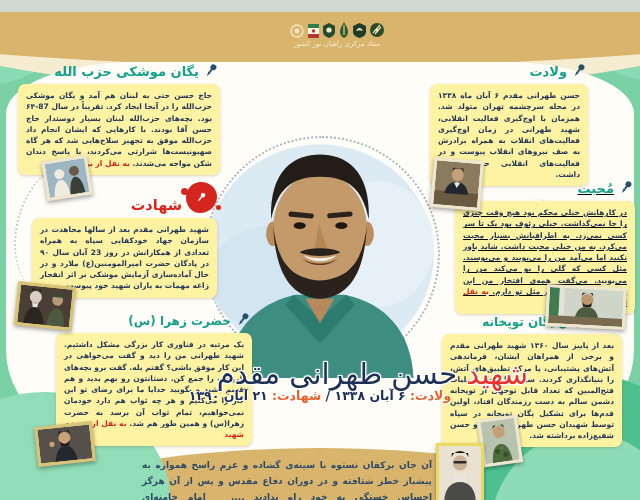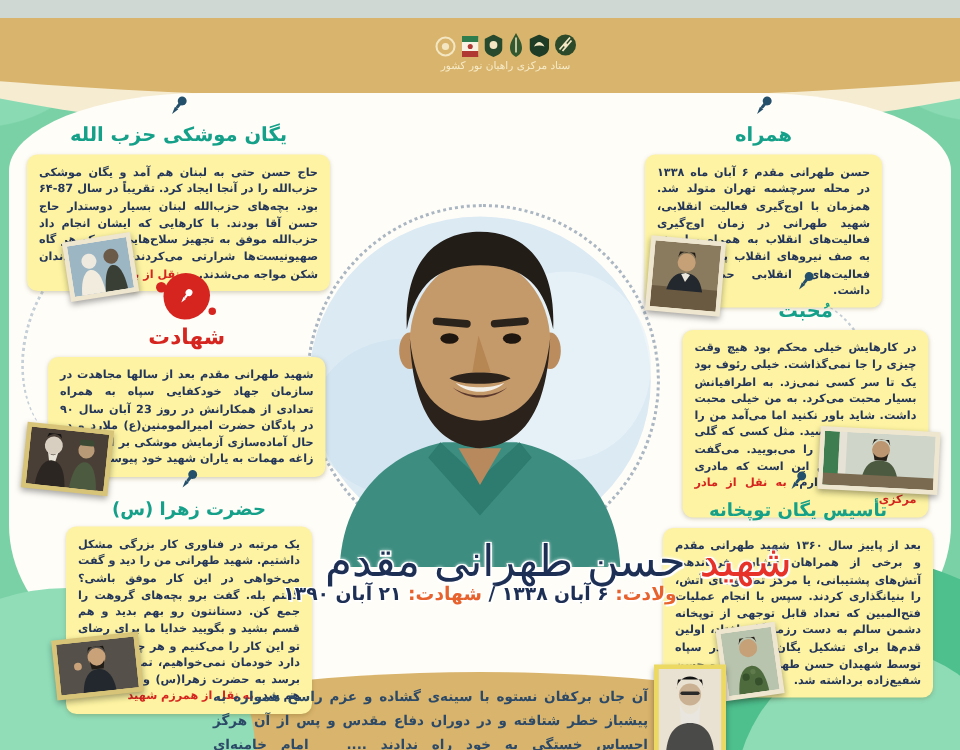--- a/index.html
+++ b/index.html
@@ -36,21 +36,21 @@
   .arc-left{left:16px;top:148px;width:96px;height:140px;border-left:2px dotted #c5cfd8;
     border-radius:50%;transform:rotate(16deg);}
   .arc-right{left:498px;top:186px;width:86px;height:126px;border-right:2px dotted #c5cfd8;
     border-radius:50%;transform:rotate(-14deg);}
 
   
   .portrait{left:198px;top:112px;width:244px;height:254px;}
 
   
   .sec{position:absolute;direction:rtl;}
-  .sec-head{display:flex;align-items:center;gap:4px;margin-bottom:5px;flex-direction:column;}
+  .sec-head{display:flex;align-items:flex-end;gap:4px;margin-bottom:5px;}
   .sec-head h2{margin:0;font-size:13px;font-weight:bold;color:var(--accent_teal,#14a089);}
   .sec-head.small h2{font-size:12px;}
   .pin{width:17px;height:17px;color:#24506b;flex:0 0 auto;}
   .pin.white{color:#ffffff;width:13px;height:13px;}
   .splat{width:31px;height:31px;background:var(--accent_red,#d6251f);flex:0 0 auto;
     border-radius:48% 52% 55% 45%/50% 48% 52% 50%;
     display:flex;align-items:center;justify-content:center;position:relative;}
   .splat::before{content:"";position:absolute;width:7px;height:7px;background:inherit;
     border-radius:50%;left:-5px;top:6px;}
   .splat::after{content:"";position:absolute;width:5px;height:5px;background:inherit;
@@ -201,21 +201,21 @@
             </g>
           </svg>
       </span>
       <h2>شهادت</h2>
     </div>
     <div class="card">
       <span>شهید طهرانی مقدم بعد از سالها مجاهدت در سازمان جهاد خودکفایی سپاه به همراه تعدادی از همکارانش در روز 23 آبان سال ۹۰ در پادگان حضرت امیرالمومنین(ع) ملارد و در حال آماده‌سازی آزمایش موشکی بر اثر انفجار زاغه مهمات به یاران شهید خود پیوست.</span>
     </div>
   </section>
 
-  <section class="sec" style="left:44px;top:299px;width:164px;">
+  <section class="sec" style="left:56px;top:299px;width:196px;">
     <div class="sec-head small">
       <svg class="pin" viewBox="0 0 24 24" fill="currentColor">
           <g transform="rotate(38 12 11)">
             <circle cx="12" cy="6.5" r="4.2"></circle>
             <rect x="10.6" y="9.5" width="2.8" height="5.5" rx="1"></rect>
             <path d="M10 15 h4 l-2 7 z"></path>
           </g>
         </svg>
       <h2>حضرت زهرا (س)</h2>
     </div>
@@ -227,28 +227,28 @@
 
   <section class="sec" style="left:430px;top:50px;width:158px;">
     <div class="sec-head">
       <svg class="pin" viewBox="0 0 24 24" fill="currentColor">
           <g transform="rotate(38 12 11)">
             <circle cx="12" cy="6.5" r="4.2"></circle>
             <rect x="10.6" y="9.5" width="2.8" height="5.5" rx="1"></rect>
             <path d="M10 15 h4 l-2 7 z"></path>
           </g>
         </svg>
-      <h2>همراه</h2>
+      <h2>ولادت</h2>
     </div>
     <div class="card">
       <span>حسن طهرانی مقدم ۶ آبان ماه ۱۳۳۸ در محله سرچشمه تهران متولد شد. همزمان با اوج‌گیری فعالیت انقلابی، شهید طهرانی در زمان اوج‌گیری فعالیت‌های انقلاب به همراه برادرش به صف نیروهای انقلاب پیوست و در فعالیت‌های انقلابی حضور فعال داشت.</span>
     </div>
   </section>
 
-  <section class="sec" style="left:455px;top:167px;width:164px;">
+  <section class="sec" style="left:455px;top:167px;width:180px;text-decoration:underline;">
     <div class="sec-head">
       <svg class="pin" viewBox="0 0 24 24" fill="currentColor">
           <g transform="rotate(38 12 11)">
             <circle cx="12" cy="6.5" r="4.2"></circle>
             <rect x="10.6" y="9.5" width="2.8" height="5.5" rx="1"></rect>
             <path d="M10 15 h4 l-2 7 z"></path>
           </g>
         </svg>
       <h2>مُحبت</h2>
     </div>

